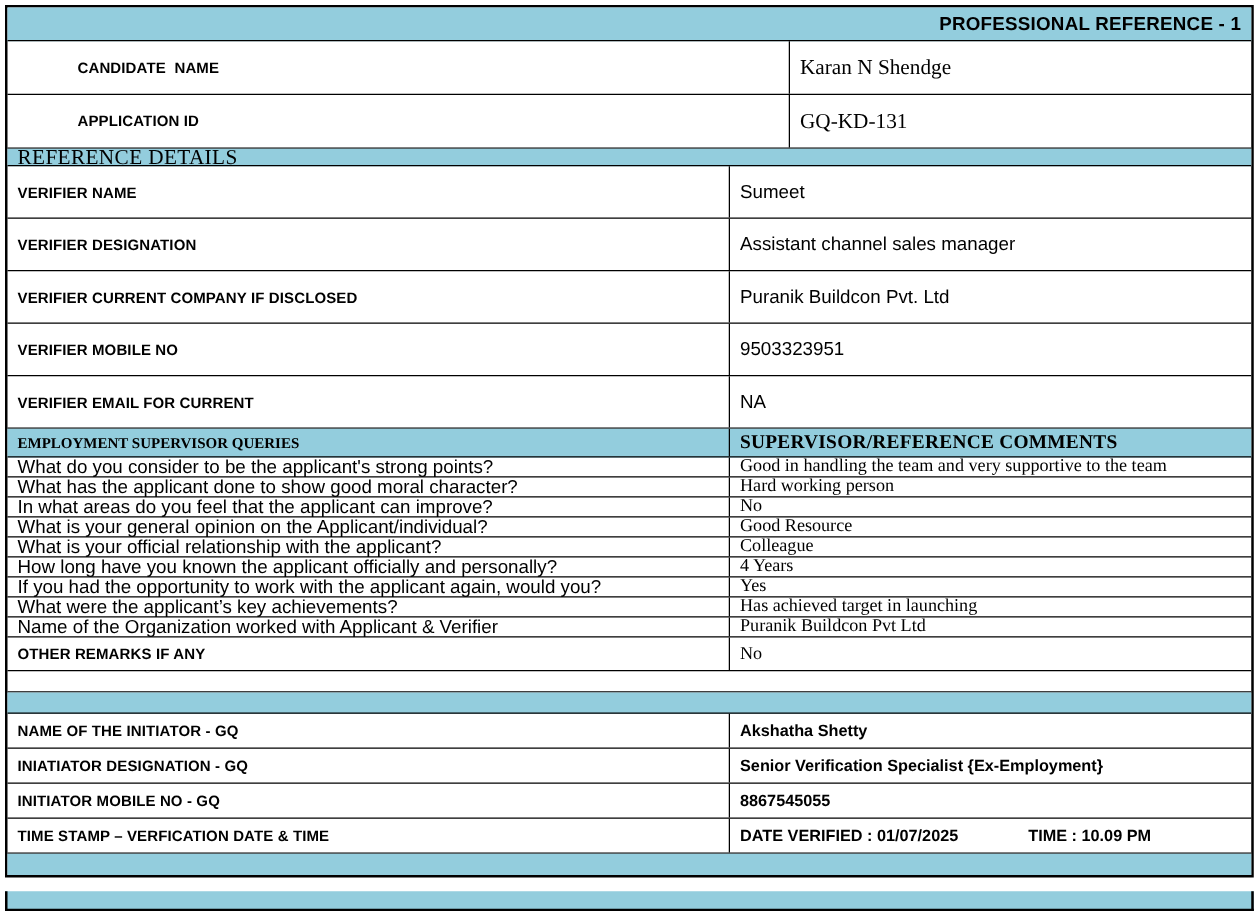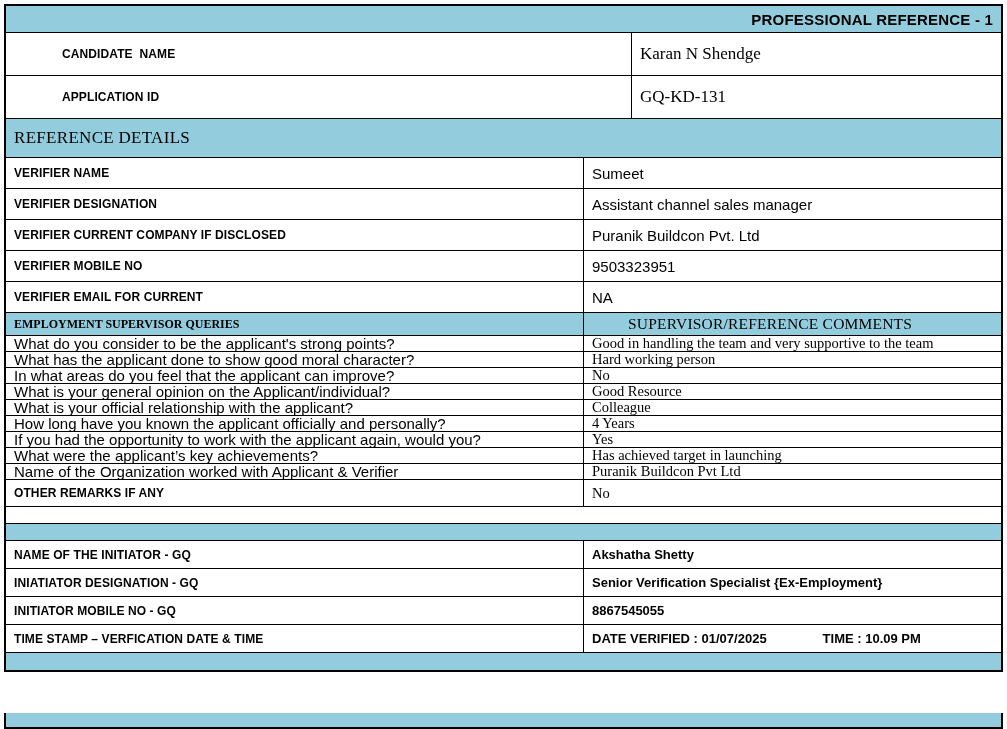--- a/index.html
+++ b/index.html
@@ -26,28 +26,28 @@
 
   .title-row { height:27px; }
   .title-row .cell { width:100%; justify-content:flex-end; }
   .title-text { font-size:15px; font-weight:bold; letter-spacing:0.2px; }
 
   .label { font-weight:bold; font-size:12px; letter-spacing:0.1px; white-space:pre-wrap; }
   .serif-val { font-family:"Liberation Serif", serif; font-size:17px; }
   .sans-val { font-size:15px; }
 
   .id-row { height:43px;padding-left:48px; }
-  .section-row { height:39px; }
+  .section-row { height:14px; }
   .section-title { font-family:"Liberation Serif", serif; font-size:17px; letter-spacing:0.3px; }
 
-  .verifier-row { height:31px; }
+  .verifier-row { height:42px; }
 
   .qheader-row { height:23px; }
   .qheader-left { font-weight:bold; font-size:12px;font-family:Liberation Serif, serif; }
-  .qheader-right { font-family:"Liberation Serif", serif; font-weight:normal; font-size:15.5px; letter-spacing:0.2px;margin-left:36px; }
+  .qheader-right { font-family:"Liberation Serif", serif; font-weight:bold; font-size:15.5px; letter-spacing:0.2px; }
 
   .qa-row { height:16px; }
   .question { font-size:15px; }
   .answer { font-family:"Liberation Serif", serif; font-size:14.5px; }
 
   .remarks-row { height:27px; }
 
   .gap-white { height:17px; }
   .gap-blue { height:17px; }
 

